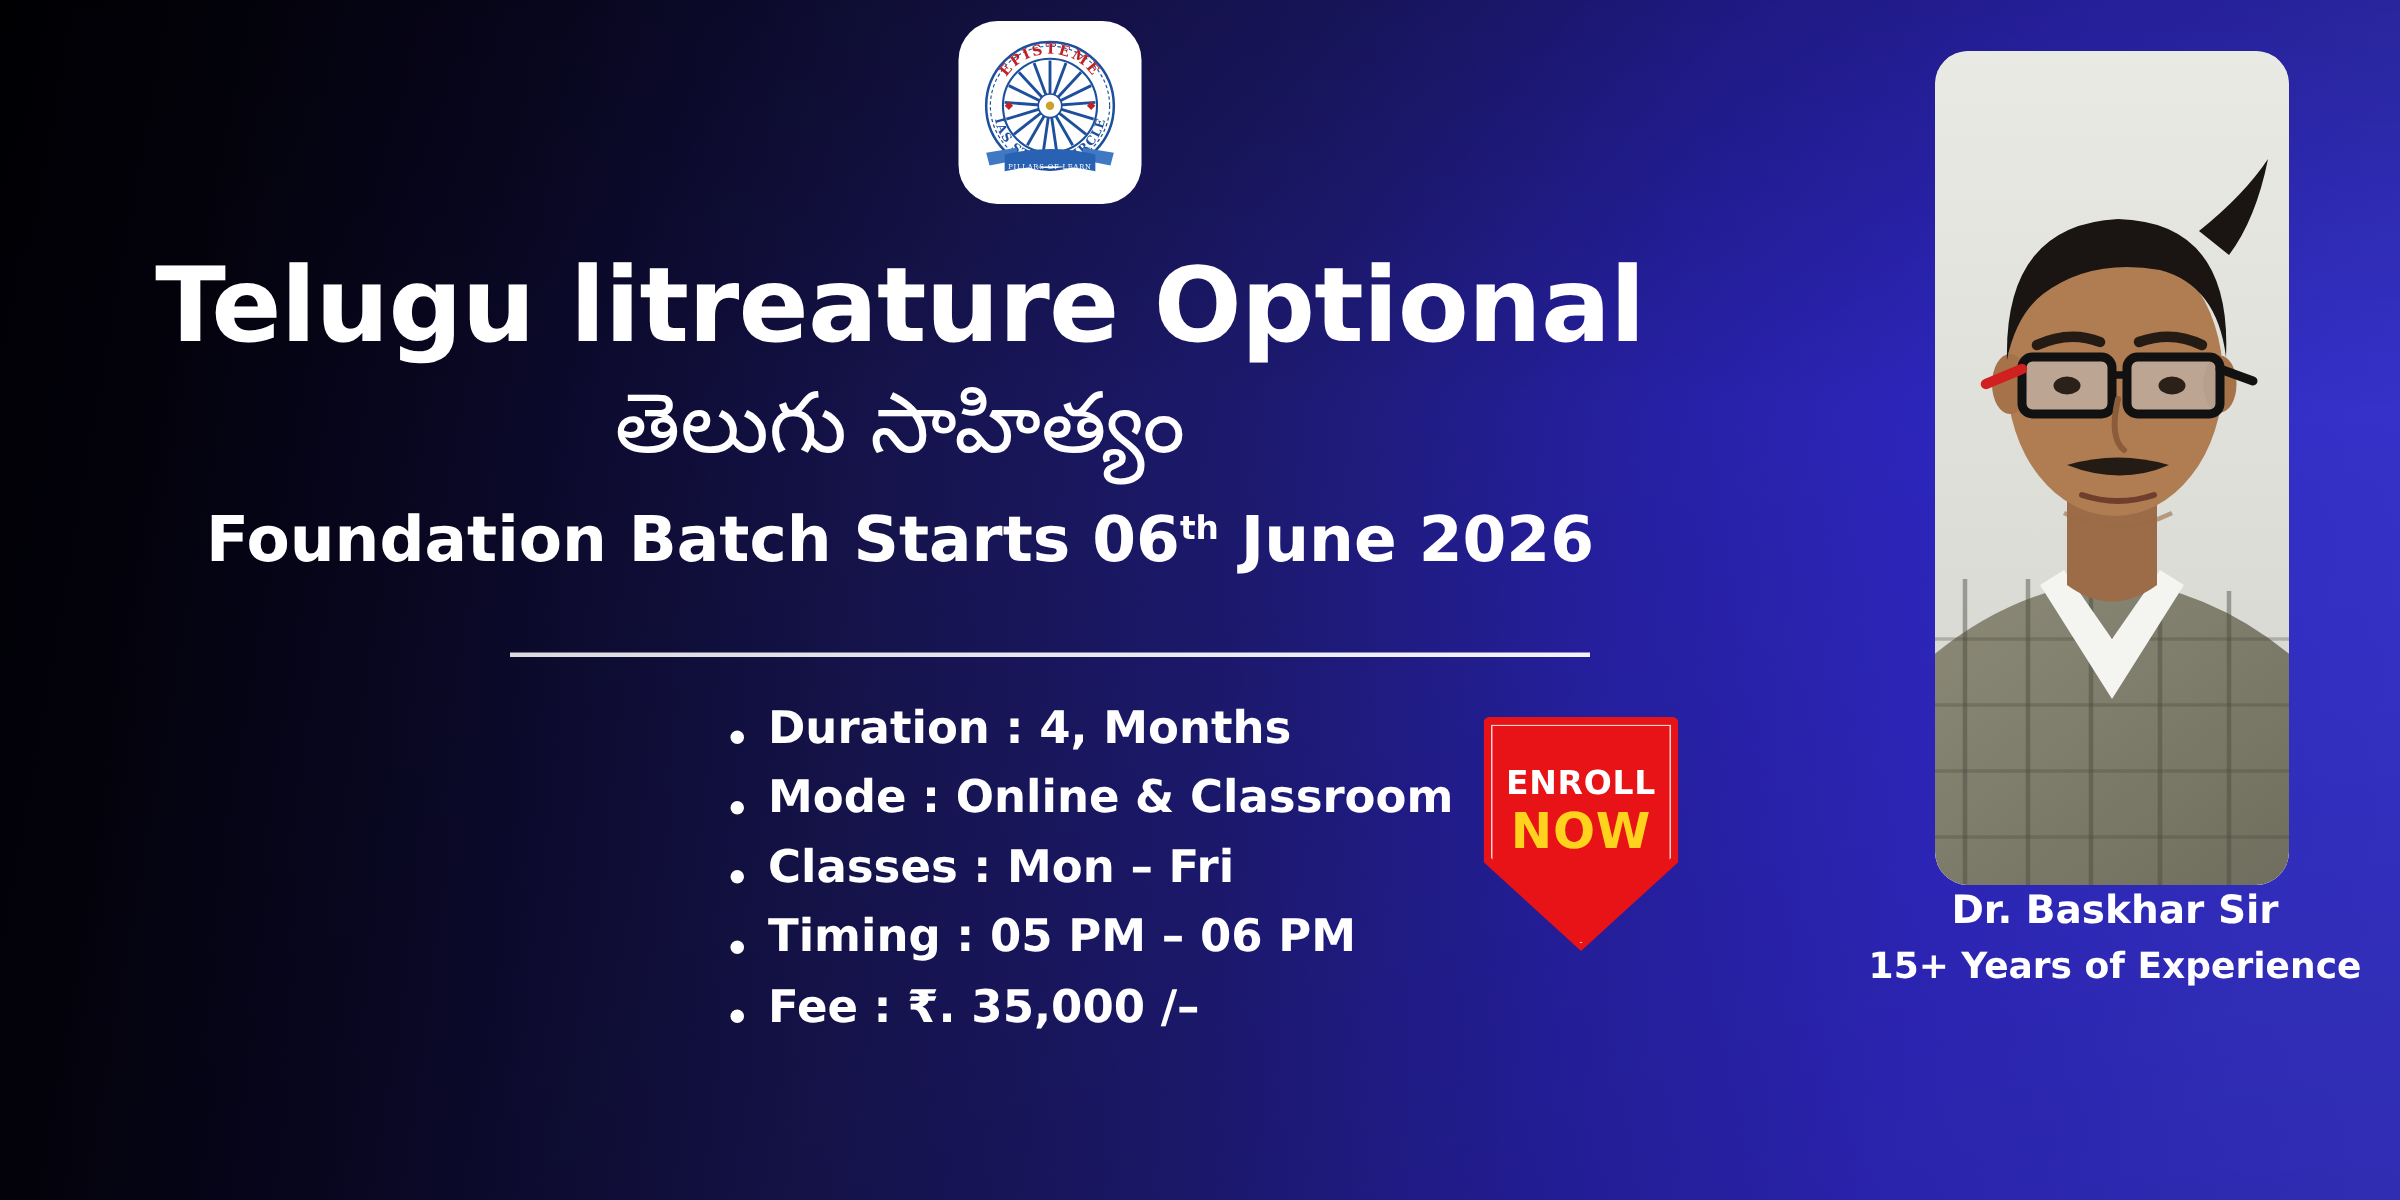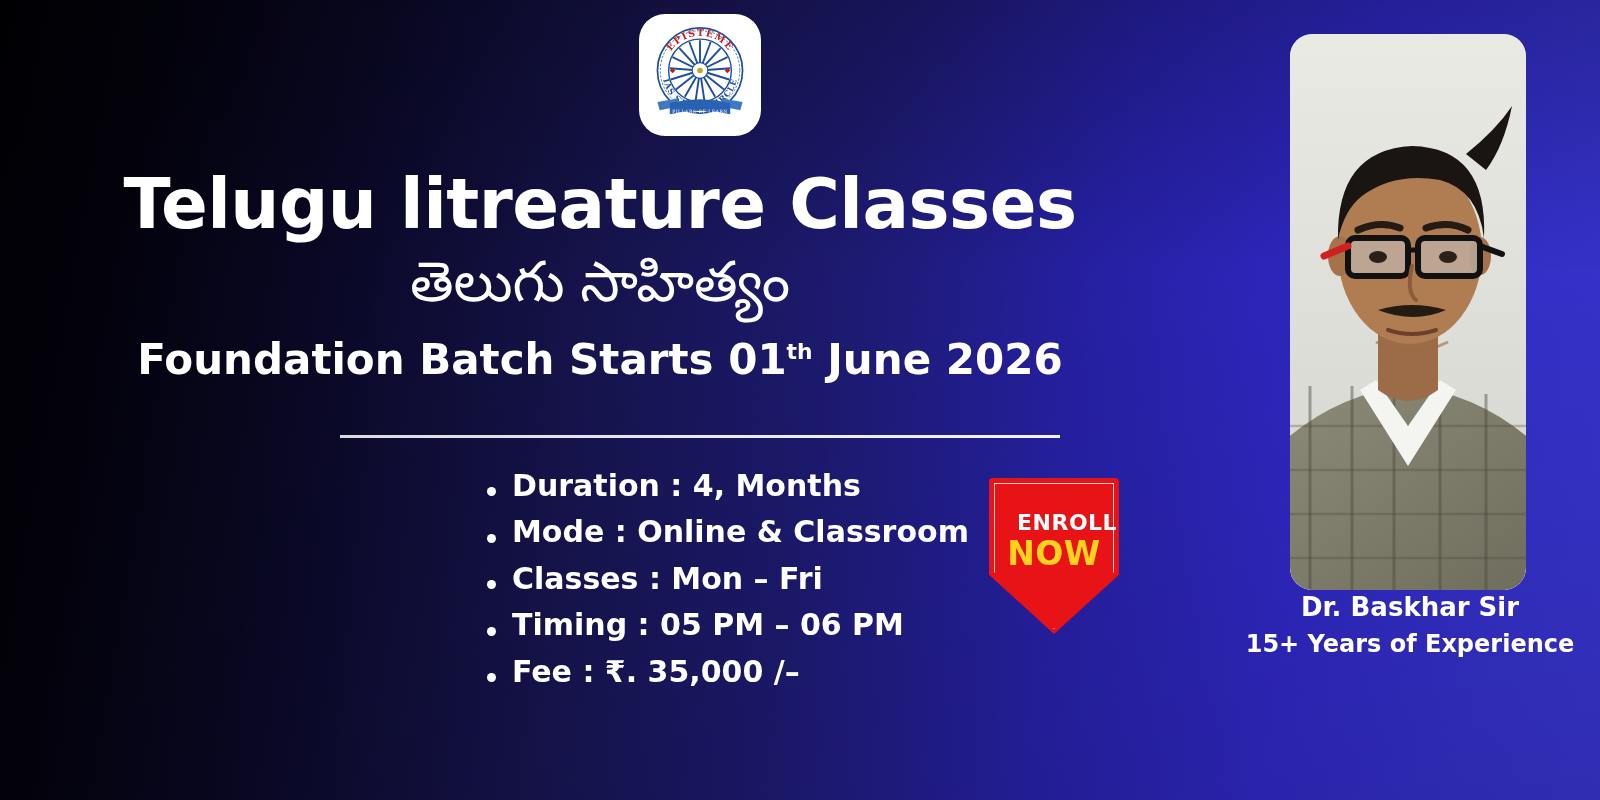--- a/index.html
+++ b/index.html
@@ -186,28 +186,27 @@
     border-radius:4px 4px 0 0;
   }
   .shield-inner{
     position:absolute; left:5px; top:5px; right:5px; bottom:5px;
     border:1.5px solid rgba(255,255,255,0.8);
     clip-path:polygon(0 0, 100% 0, 100% 61%, 50% 100%, 0 61%);
     background:transparent;
   }
   .enroll-txt{
     position:absolute; left:0; top:32px; width:130px;
-    text-align:left;
+    text-align:center;
     font-family:"DejaVu Sans", sans-serif;
     font-weight:700;
     font-size:22px;
     letter-spacing:0.5px;
     color:#ffffff;
     z-index:3;
-    margin-left:28px;
   }
   .now-txt{
     position:absolute; left:0; top:56px; width:130px;
     text-align:center;
     font-family:"DejaVu Sans", sans-serif;
     font-weight:700;
     font-size:33px;
     letter-spacing:0.5px;
     color:#FFD21E;
     z-index:3;
@@ -287,23 +286,23 @@
       <polygon points="46,92 51,87 56,92 51,97" fill="#c02127"></polygon>
       <polygon points="144,92 149,87 154,92 149,97" fill="#c02127"></polygon>
       <path d="M24 148 L60 142 L64 156 L28 163 Z" fill="#3f79c4"></path>
       <path d="M176 148 L140 142 L136 156 L172 163 Z" fill="#3f79c4"></path>
       <path d="M46 150 Q100 137 154 150 L154 170 Q100 158 46 170 Z" fill="#2a62b3"></path>
       <text x="100" y="167" font-family="DejaVu Serif, serif" font-size="8" fill="#ffffff" text-anchor="middle" letter-spacing="1">PILLARS OF LEARN</text>
     </svg>
   </div>
 
   <div class="headline-block">
-    <div class="title-en">Telugu litreature Classes</div>
+    <div class="title-en">Telugu litreature Optional</div>
     <div class="title-te">తెలుగు సాహిత్యం</div>
-    <div class="subtitle"><span>Foundation Batch Starts 01</span><sup>th</sup><span> June 2026</span></div>
+    <div class="subtitle"><span>Foundation Batch Starts 06</span><sup>th</sup><span> June 2026</span></div>
   </div>
 
   <div class="divider"></div>
 
   <div class="details">
     <div class="detail-row">
       <span class="bullet"></span>
       <span>Duration : 4, Months</span>
     </div>
     <div class="detail-row">

